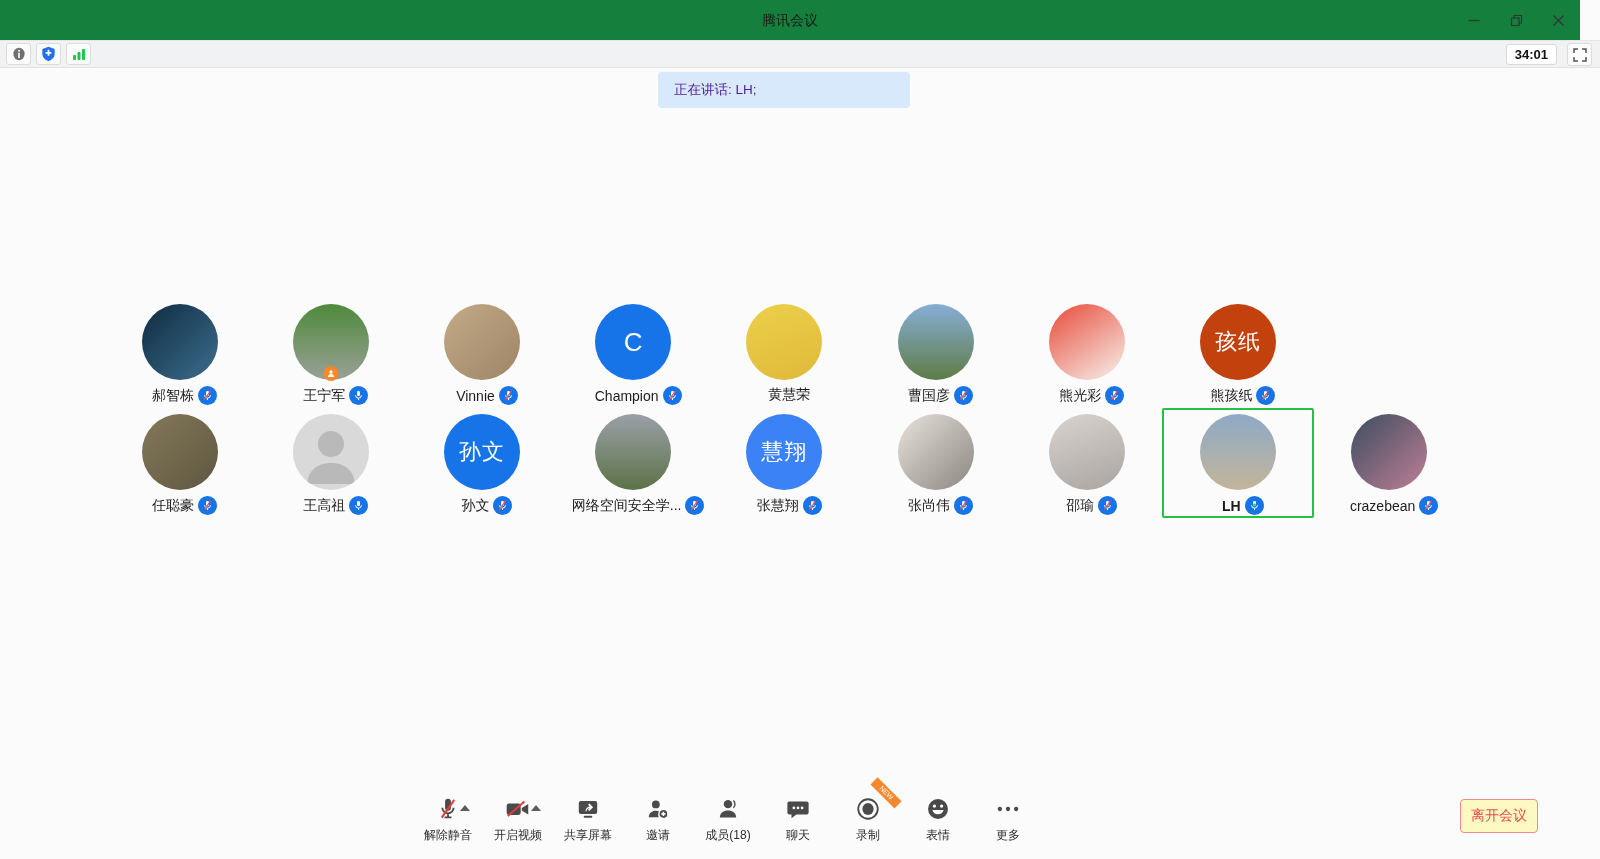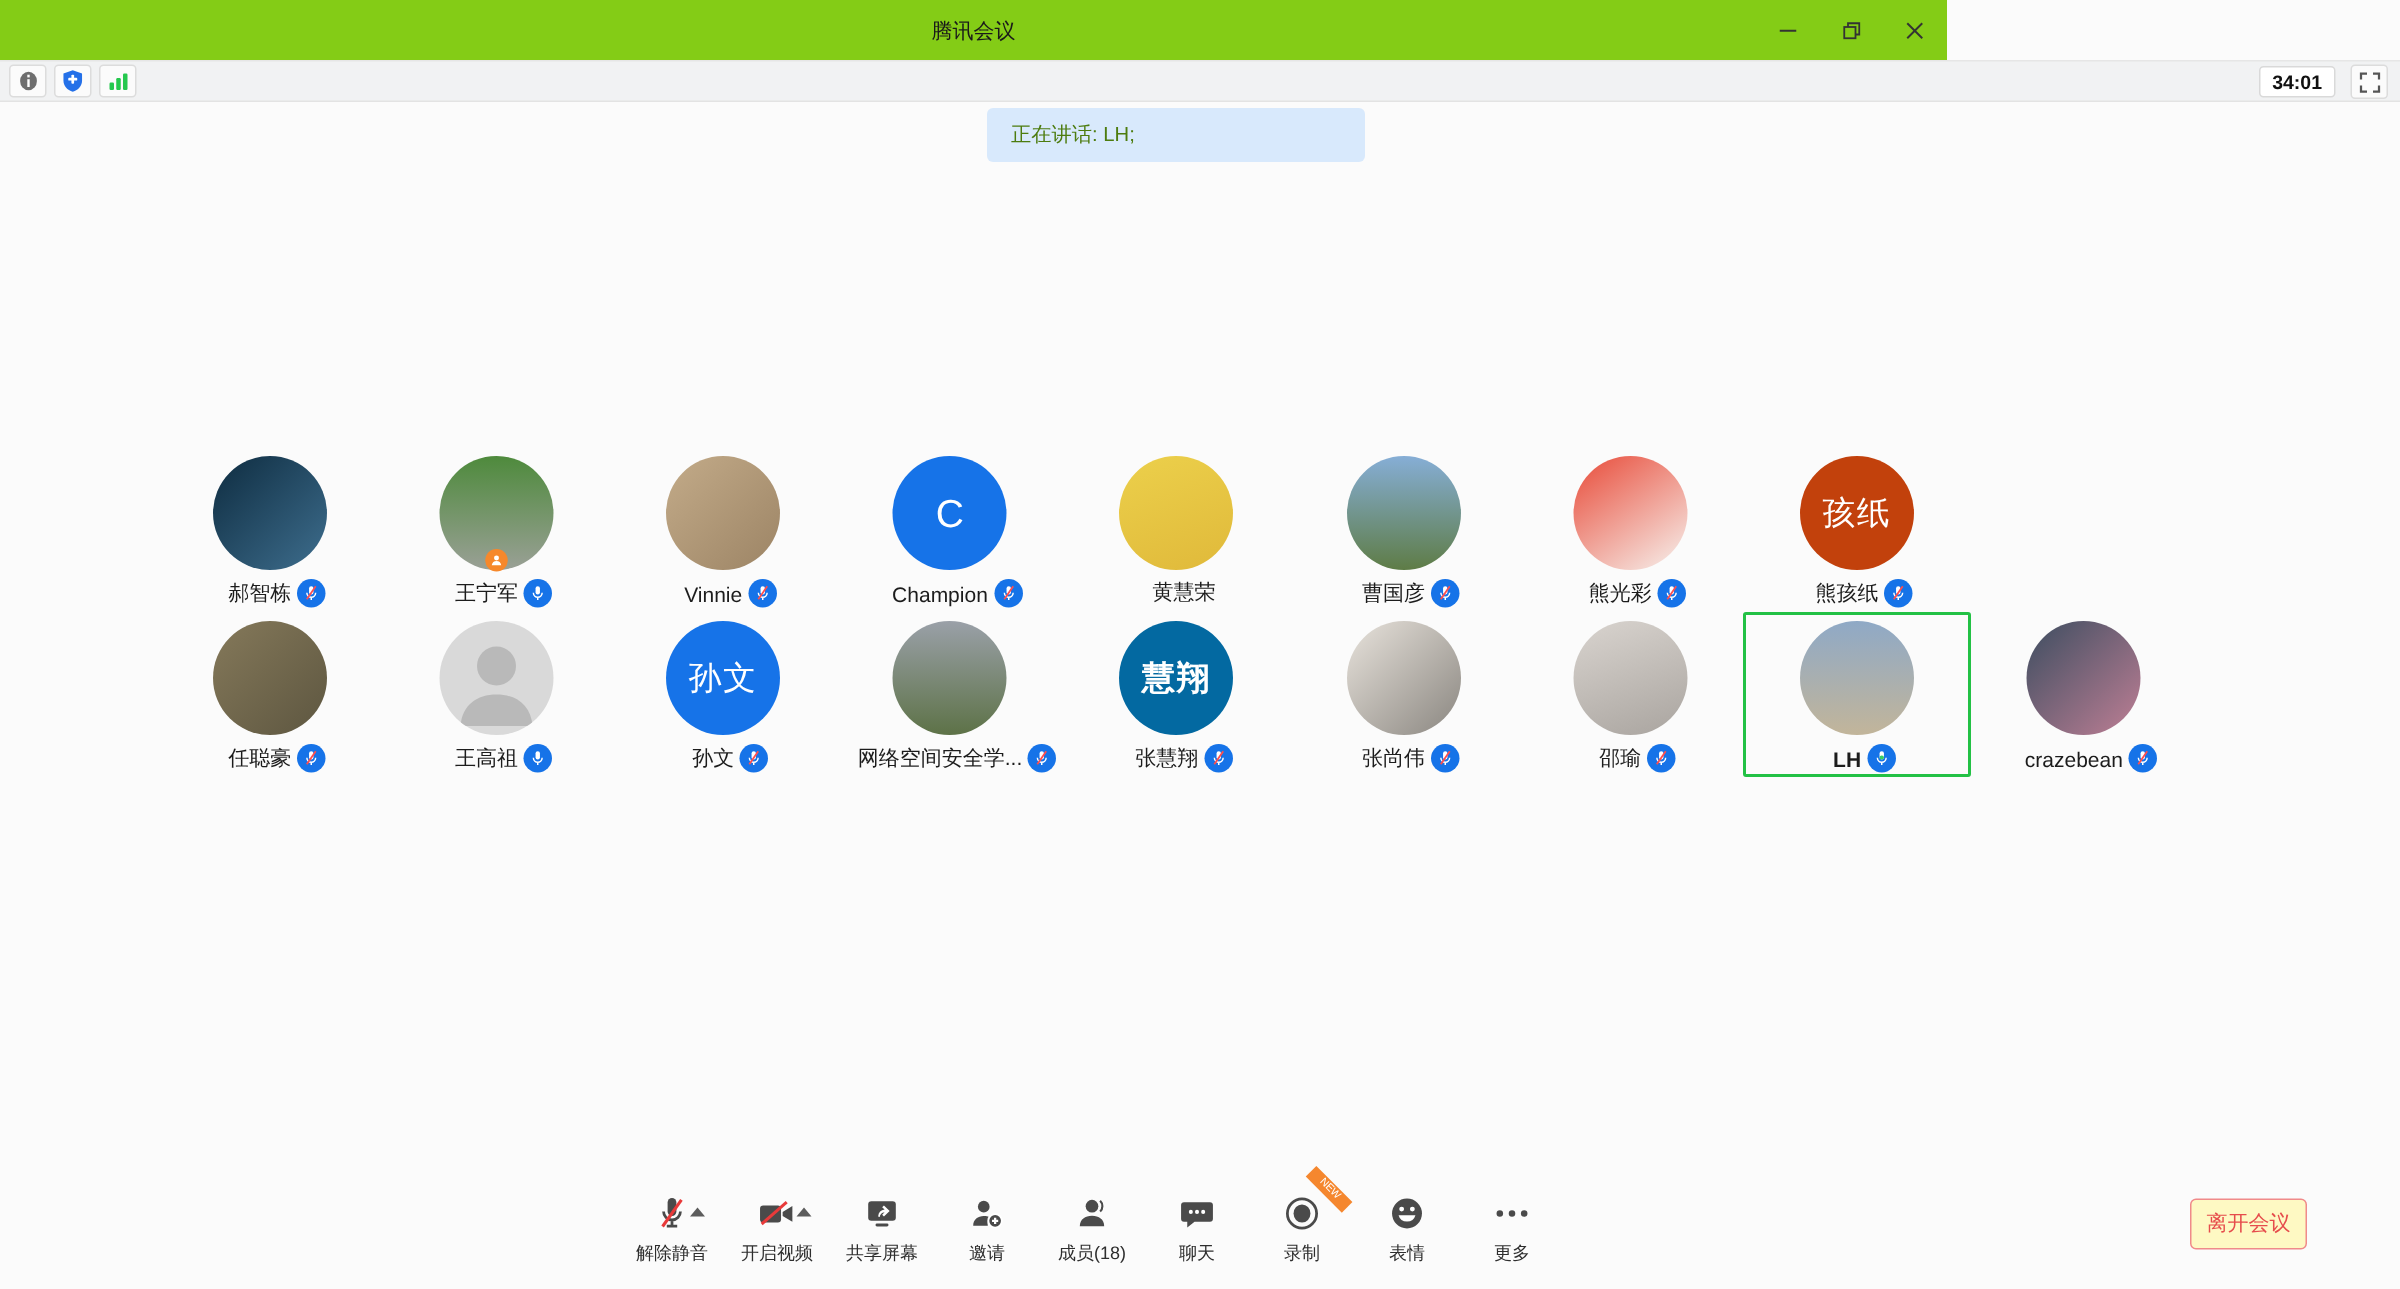--- a/index.html
+++ b/index.html
@@ -1,35 +1,35 @@
 <!DOCTYPE html>
 <html><head>
 <meta charset="utf-8">
 <style>
   * { margin:0; padding:0; box-sizing:border-box; }
   html,body { width:1600px; height:859px; overflow:hidden; }
   body { font-family:"Liberation Sans","DejaVu Sans",sans-serif; background:#fbfbfb; position:relative; }
 
   
-  .titlebar { position:absolute; top:0; left:0; width:1298px; height:40px; background:#84cc16; }
+  .titlebar { position:absolute; top:0; left:0; width:1580px; height:40px; background:#15803d; }
   .title { position:absolute; top:0; left:0; right:0; height:40px; line-height:40px; text-align:center; font-size:14px; color:#1a1a1a; }
   .wincontrols { position:absolute; right:8px; top:0; height:40px; display:flex; align-items:center; gap:14px; }
   .winbtn { width:28px; height:28px; display:flex; align-items:center; justify-content:center; color:#333; cursor:default; }
   .winbtn svg { display:block; }
 
   
   .statusbar { position:absolute; top:40px; left:0; width:1600px; height:28px; background:#f1f2f3; border-top:1px solid #e6e6e6; border-bottom:1px solid #e3e3e3;font-weight:bold; }
   .status-left { position:absolute; left:6px; top:2px; display:flex; gap:5px; }
   .status-btn { width:25px; height:22px; background:#fbfbfb; border:1px solid #dcdcdc; border-radius:3px; display:flex; align-items:center; justify-content:center; }
   .status-right { position:absolute; right:8px; top:2px; display:flex; gap:10px; align-items:center; }
   .timer-box { background:#fff; border:1px solid #d9d9d9; border-radius:3px; padding:2px 8px; font-size:13px; color:#111; }
   .fs-btn { width:25px; height:23px; background:#fbfbfb; border:1px solid #dcdcdc; border-radius:3px; display:flex; align-items:center; justify-content:center; }
 
   
-  .banner { position:absolute; top:72px; left:658px; width:252px; height:36px; background:#d8e9fc; border-radius:4px; display:flex; align-items:center; padding-left:16px; font-size:13.5px; color:#4d7c0f; }
+  .banner { position:absolute; top:72px; left:658px; width:252px; height:36px; background:#d8e9fc; border-radius:4px; display:flex; align-items:center; padding-left:16px; font-size:13.5px; color:#4c1d95; }
 
   
   .grid { position:absolute; top:298px; left:104px; width:1364px; }
   .row { display:flex; }
   .row + .row { margin-top:0px; }
   .tile { width:151.2px; height:110px; border:2px solid transparent; border-radius:2px; display:flex; flex-direction:column; align-items:center; padding-top:4px; position:relative; }
   .tile.selected { border-color:#23c145;font-weight:bold; }
   .avatar { width:76px; height:76px; border-radius:50%; display:flex; align-items:center; justify-content:center; color:#fff; font-size:22px; font-weight:400; letter-spacing:1px; position:relative; overflow:hidden; flex-shrink:0; }
   .avatar.single { font-size:26px; letter-spacing:0; }
   .host-badge { position:absolute; left:50%; transform:translateX(-50%); top:66px; width:15px; height:15px; border-radius:50%; background:#f6882b; display:flex; align-items:center; justify-content:center; z-index:3; }
@@ -277,21 +277,21 @@
             <svg width="13" height="13" viewBox="0 0 24 24">
               <rect x="9.3" y="3.5" width="5.4" height="10" rx="2.7" fill="#fff"></rect>
               <path fill="none" stroke="#fff" stroke-width="1.8" d="M6.6 11.5a5.4 5.4 0 0 0 10.8 0M12 17v3.4"></path>
               <line x1="6.5" y1="19.5" x2="17.5" y2="3.5" stroke="#ff4d4d" stroke-width="2.2"></line>
             </svg>
           </div>
         </div>
   </div>
 
   <div class="tile">
-    <div class="avatar" style="background: #0369a1; font-weight: bold;">慧翔</div>
+    <div class="avatar" style="background: #3b82f6;">慧翔</div>
     <div class="namerow">
       <span class="pname">张慧翔</span>
     <div class="micbadge">
             <svg width="13" height="13" viewBox="0 0 24 24">
               <rect x="9.3" y="3.5" width="5.4" height="10" rx="2.7" fill="#fff"></rect>
               <path fill="none" stroke="#fff" stroke-width="1.8" d="M6.6 11.5a5.4 5.4 0 0 0 10.8 0M12 17v3.4"></path>
               <line x1="6.5" y1="19.5" x2="17.5" y2="3.5" stroke="#ff4d4d" stroke-width="2.2"></line>
             </svg>
           </div>
         </div>

